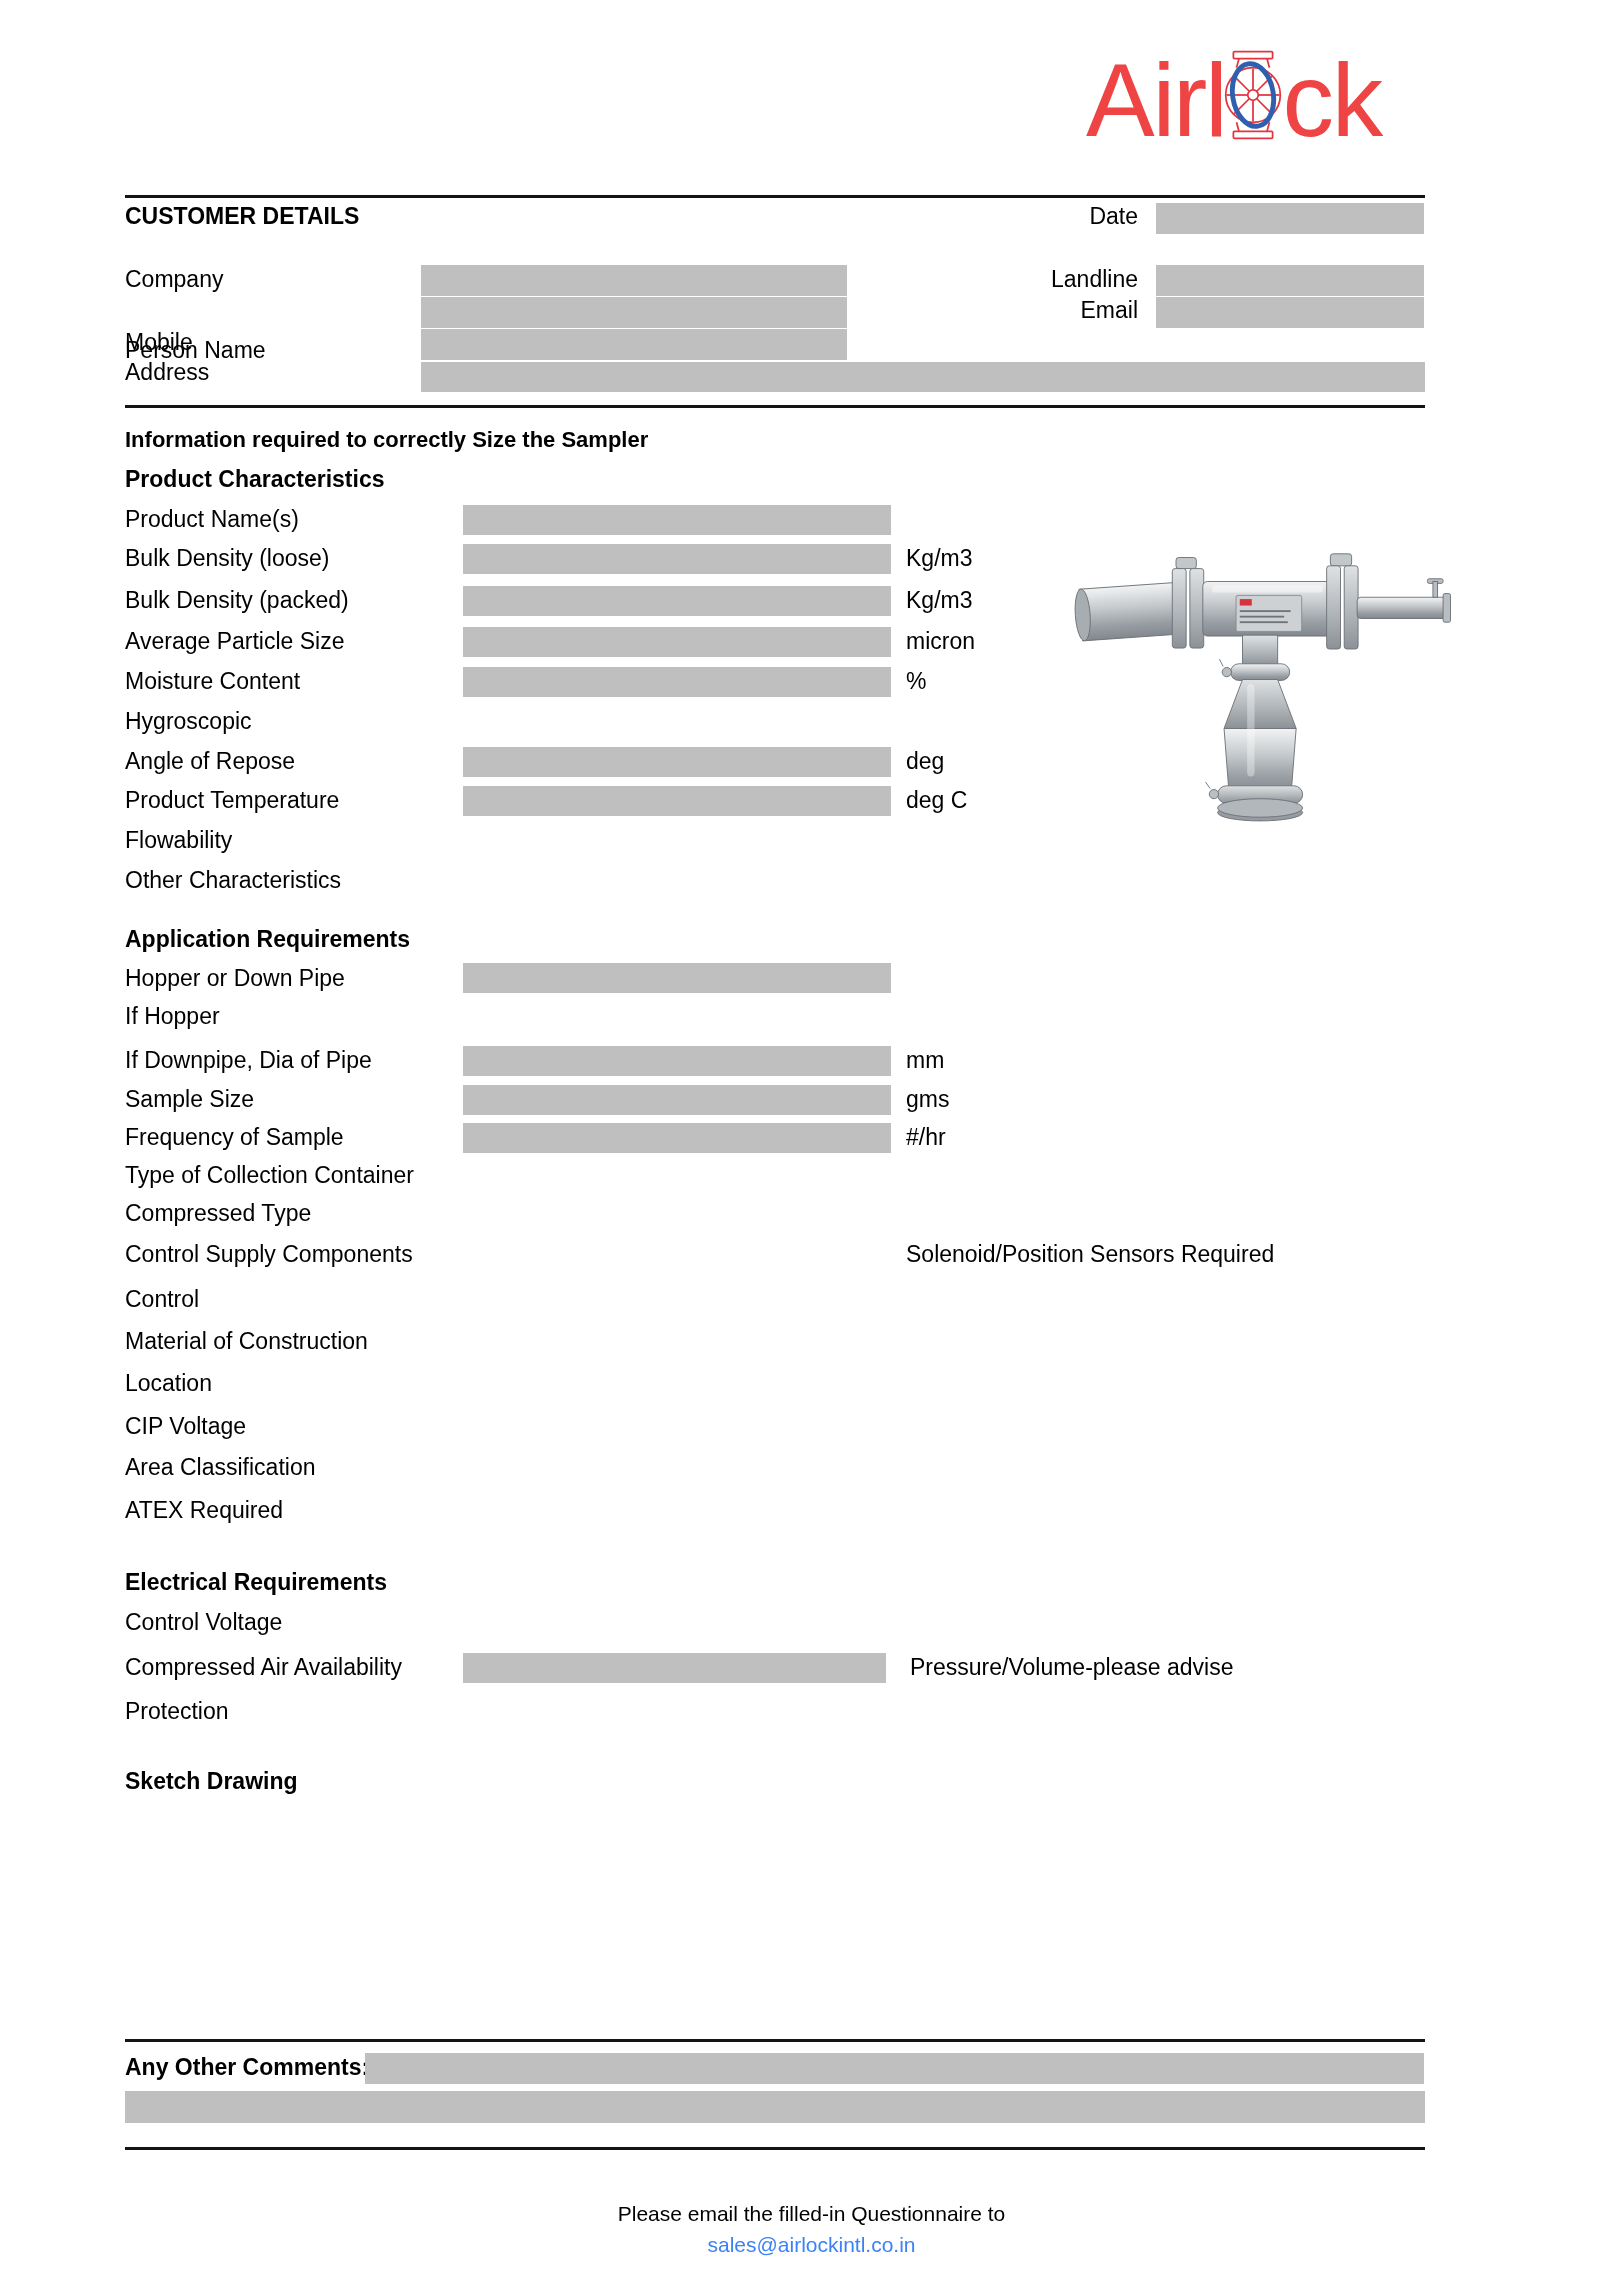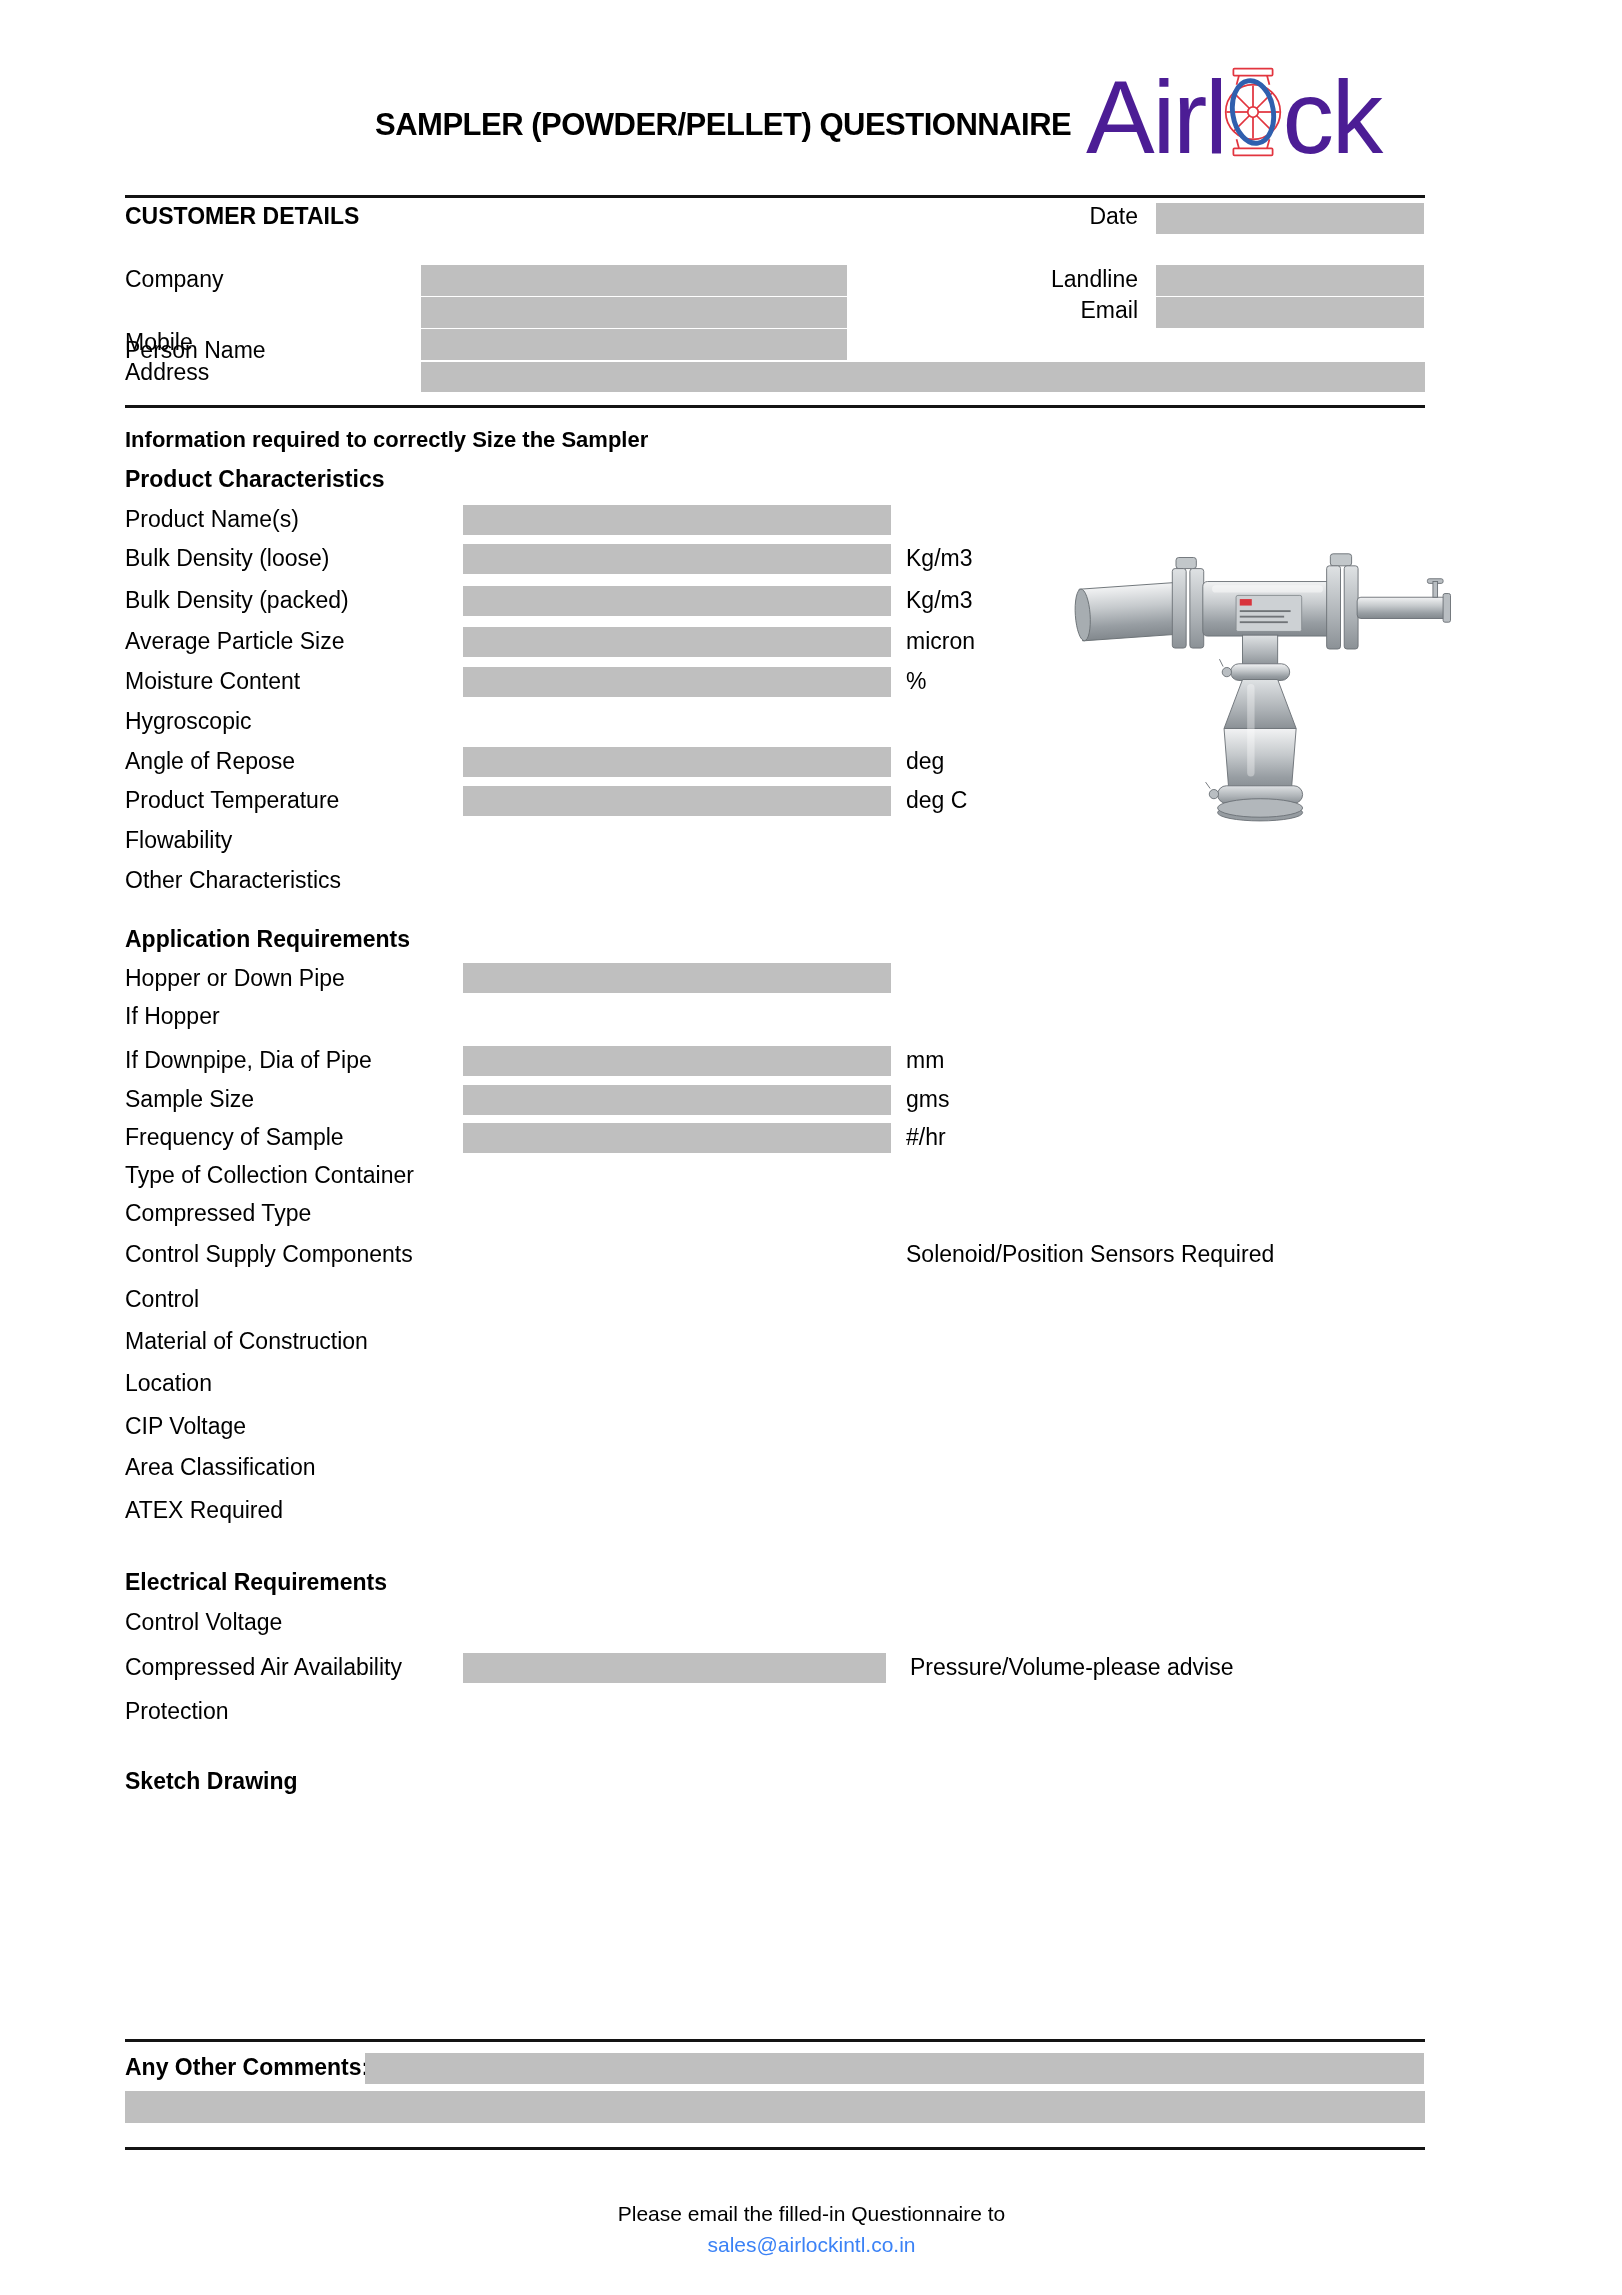--- a/index.html
+++ b/index.html
@@ -6,33 +6,32 @@
   .page{position:relative;width:1623px;height:2295px;background:#ffffff;
         font-family:"Liberation Sans",sans-serif;color:#000;overflow:hidden;margin:0 auto;}
   .t{position:absolute;font-size:23px;line-height:31px;white-space:nowrap;}
   .b{font-weight:700;}
   .title{position:absolute;font-size:31px;line-height:35px;font-weight:700;letter-spacing:-0.5px;white-space:nowrap;}
   .box{position:absolute;background:#bfbfbf;}
   .hline{position:absolute;left:125px;width:1300px;height:3.2px;background:#141414;}
   .fbox{left:463px;width:428px;height:30px;}
   .unit{left:906px;}
   .rlbl{left:879px;width:259px;text-align:right;}
-  .logo{position:absolute;left:1086px;top:41px;height:157px;color:#4c1d95;
+  .logo{position:absolute;left:1086px;top:24px;height:157px;color:#ef4444;
         font-size:103px;line-height:153px;letter-spacing:-2.3px;white-space:nowrap;}
   .logo .lt{vertical-align:baseline;}
   .valve-ico{vertical-align:-17.6px;margin:0 -5.6px 0 -7.4px;}
   .center-line{position:absolute;left:0;width:1623px;text-align:center;font-size:21px;line-height:28px;}
   .red{color:#3b82f6;}
 </style>
 </head>
 <body>
 
 <div class="page">
 
-  <div class="title" style="left:375px;top:107px;">SAMPLER (POWDER/PELLET) QUESTIONNAIRE</div>
 
   <div class="logo">
     <span class="lt">Airl</span><svg class="valve-ico" width="70" height="118" viewBox="0 0 200 260">
       <g fill="none" stroke="#e2353f" stroke-width="5">
         <rect x="44" y="6" width="112" height="20" rx="3"></rect>
         <line x1="60" y1="26" x2="53" y2="52"></line>
         <line x1="140" y1="26" x2="147" y2="52"></line>
         <rect x="44" y="234" width="112" height="20" rx="3"></rect>
         <line x1="53" y1="208" x2="60" y2="234"></line>
         <line x1="147" y1="208" x2="140" y2="234"></line>

